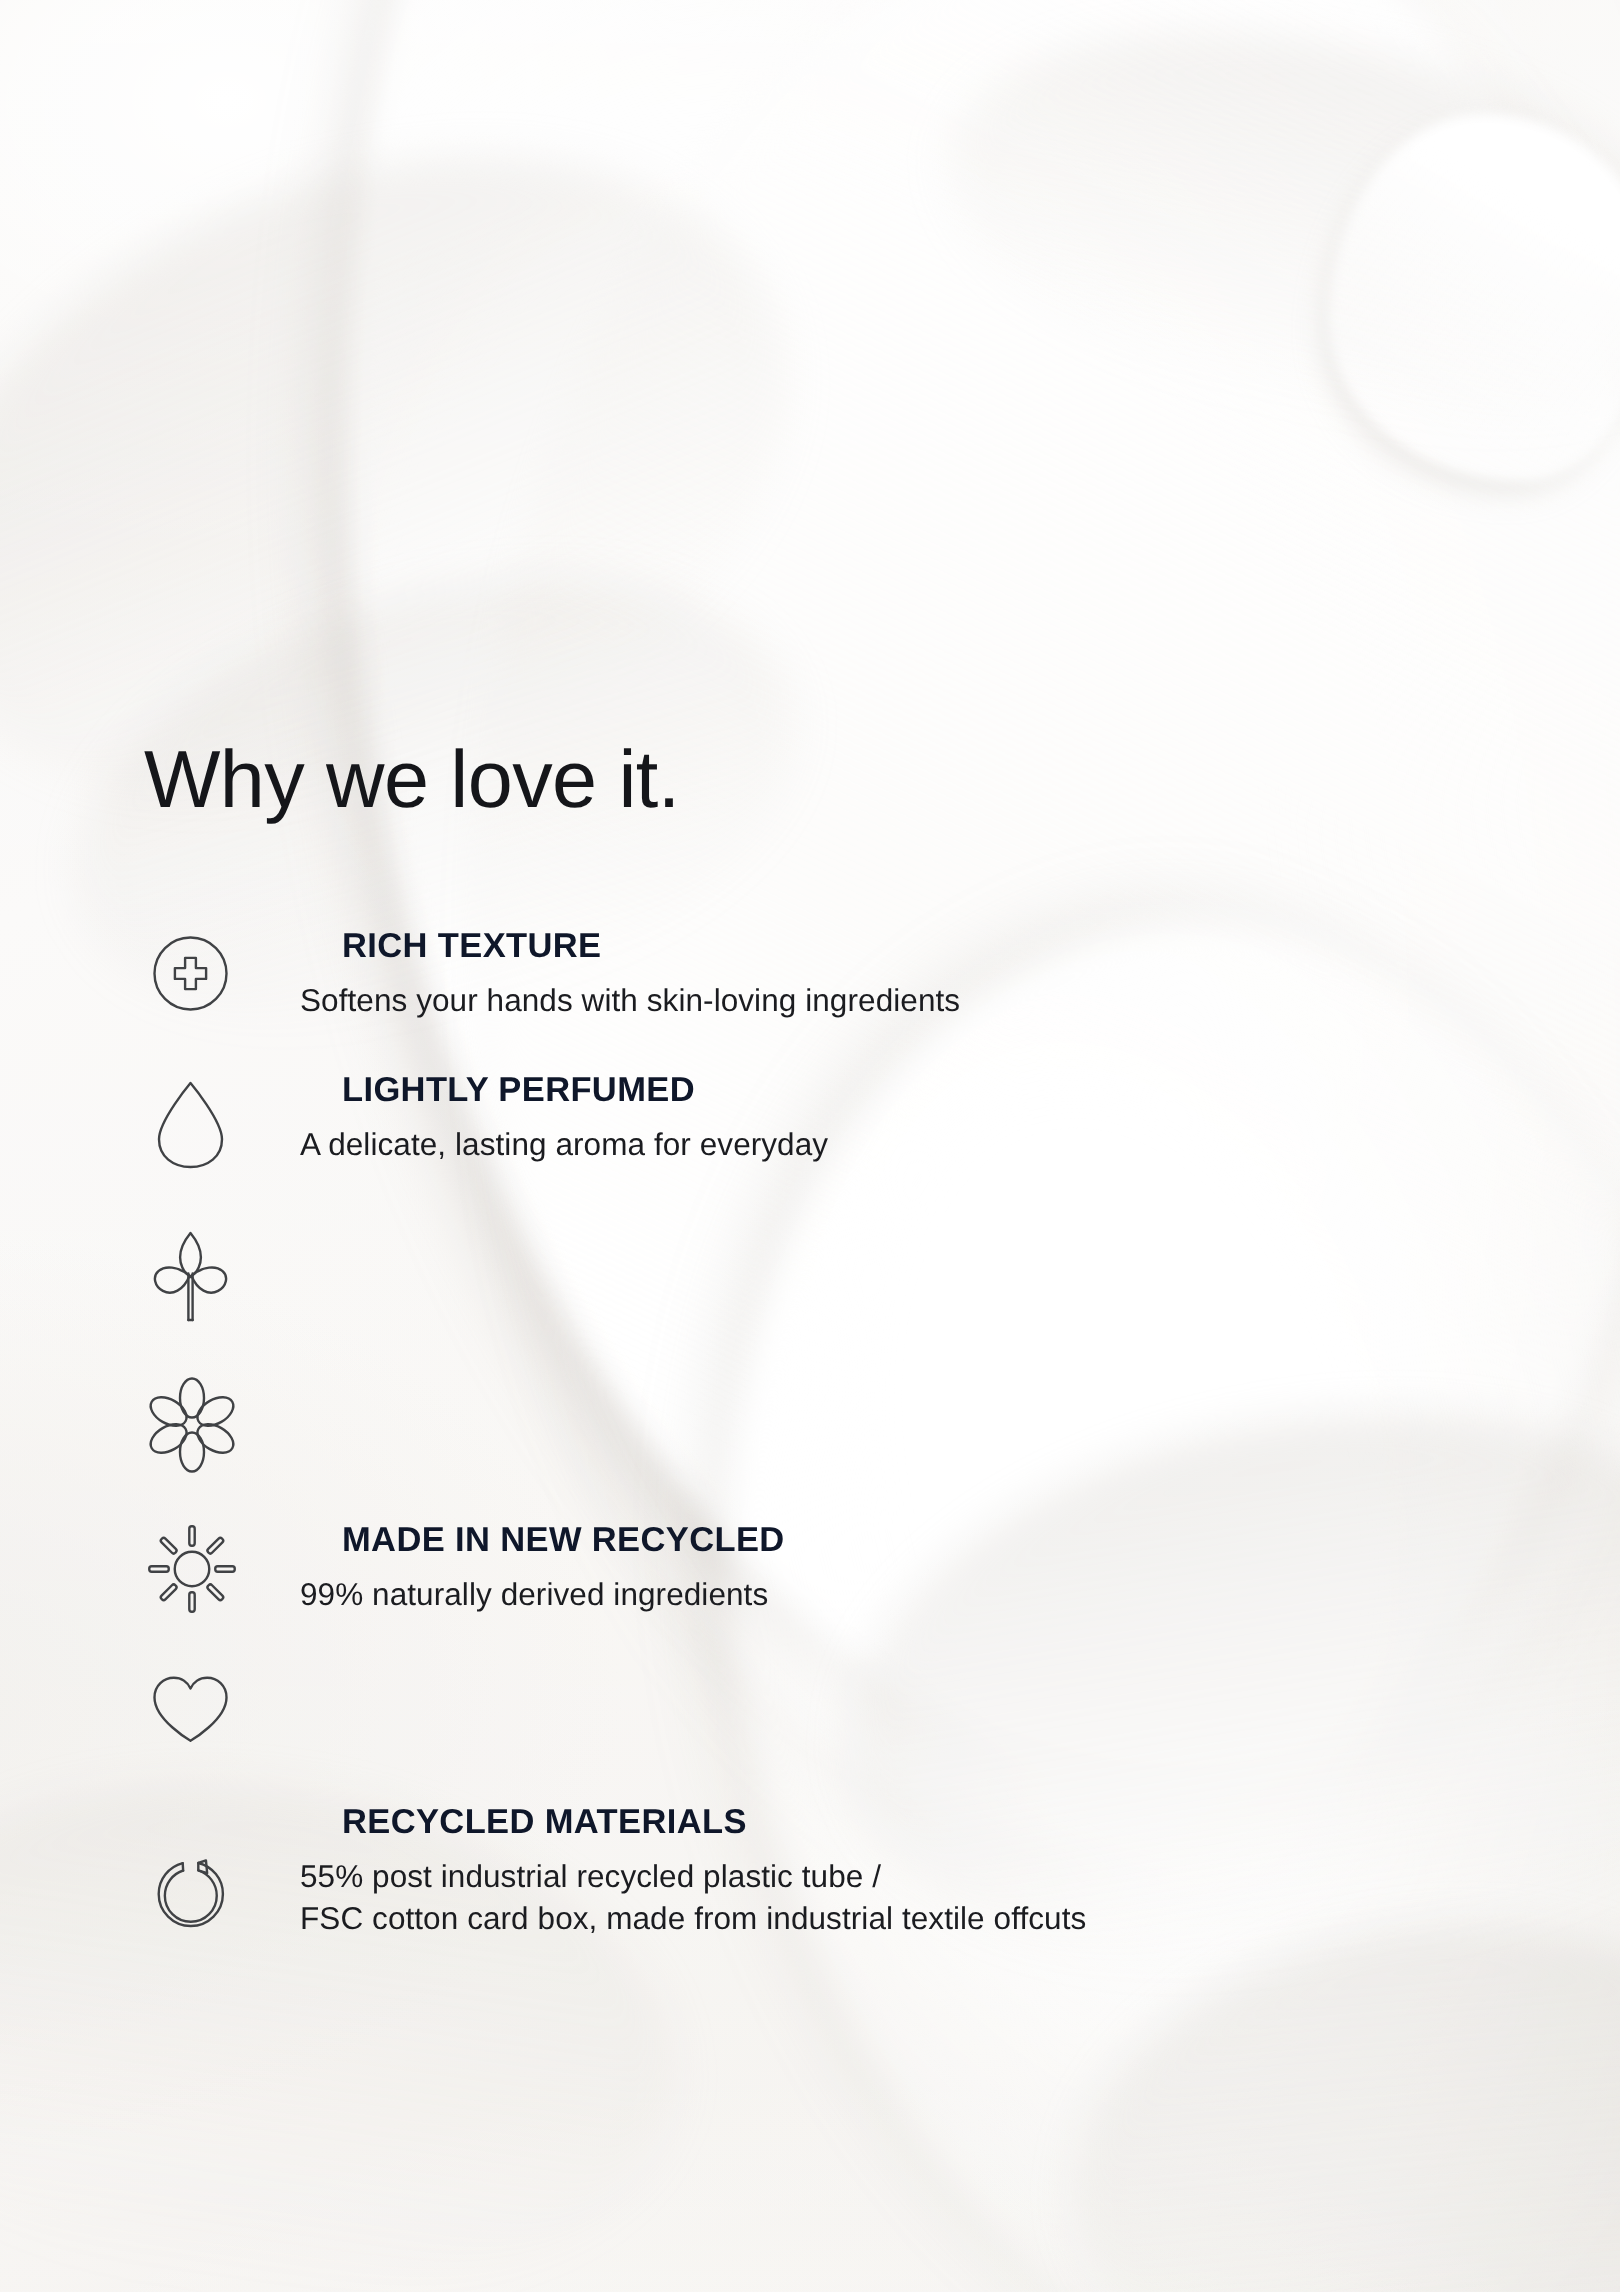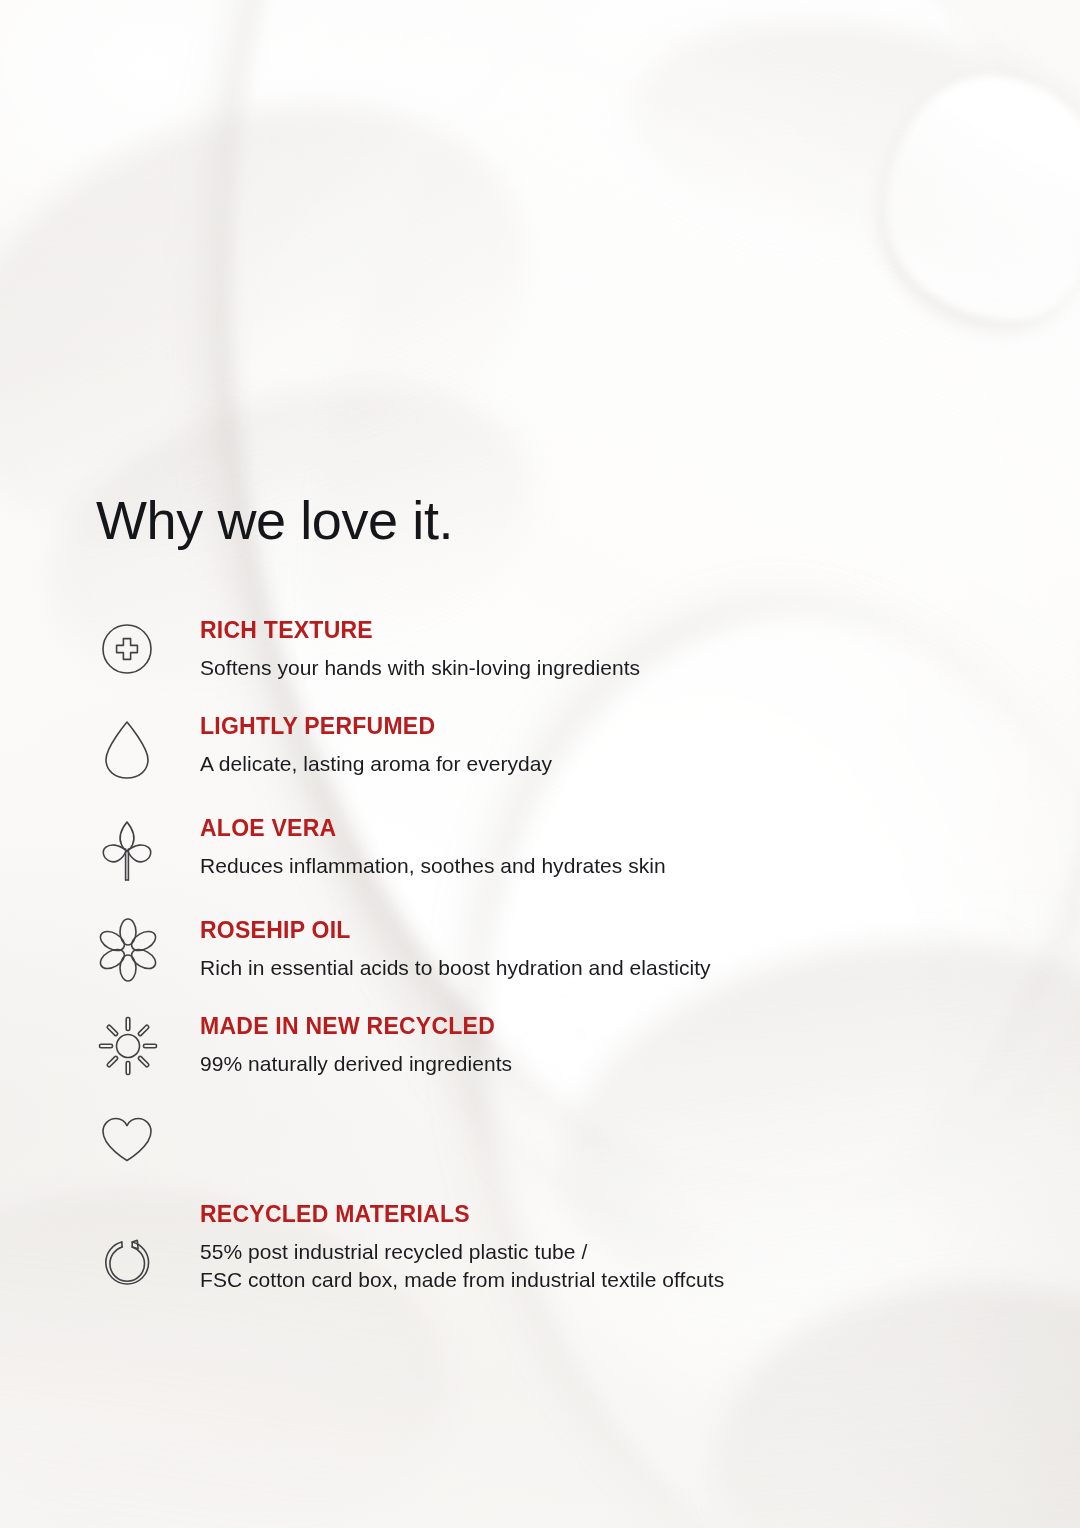--- a/index.html
+++ b/index.html
@@ -156,23 +156,24 @@
     padding-top:2px;
   }
   .icon-cell svg { display:block; }
 
   .text-cell { flex:1 1 auto; padding-top:0; }
 
   .feature-title {
     font-size:23px;
     font-weight:700;
     letter-spacing:0.25px;
-    color:#b91c1c;
+    color:#0f172a;
     line-height:1.25;
     margin-bottom:9px;
+    margin-left:28px;
   }
   .feature-row.no-desc .feature-title { margin-bottom:0; }
 
   .feature-desc {
     font-size:21px;
     font-weight:400;
     letter-spacing:0.05px;
     color:#1b1c20;
     line-height:1.34;
     white-space:pre-line;
@@ -238,24 +239,20 @@
           <path d="M30.4 34.5 C22.5 28 14 27.6 9.6 31.4 C5.6 34.9 6.9 41.6 12.6 44.6
                    C18.8 47.9 26.4 44.2 30.4 34.5 Z" stroke-linejoin="round"></path>
 
           <path d="M31.6 34.5 C39.5 28 48 27.6 52.4 31.4 C56.4 34.9 55.1 41.6 49.4 44.6
                    C43.2 47.9 35.6 44.2 31.6 34.5 Z" stroke-linejoin="round"></path>
 
           <path d="M29.6 33 L29.6 64 M32.4 33 L32.4 64" stroke-linecap="round"></path>
           <path d="M29.6 64 L32.4 64" stroke-linecap="round"></path>
         </svg>
       </div>
-      <div class="text-cell">
-        <div class="feature-title">ALOE VERA</div>
-        <div class="feature-desc">Reduces inflammation, soothes and hydrates skin</div>
-      </div>
     </li>
 
     <li class="feature-row">
       <div class="icon-cell">
         <svg width="64" height="64" viewBox="0 0 64 64" fill="none" stroke="#404245" stroke-width="1.6">
           <g transform="translate(32,32)">
             <g transform="rotate(0)">
               <ellipse cx="0" cy="-18" rx="8" ry="13"></ellipse>
             </g>
             <g transform="rotate(60)">
@@ -268,24 +265,20 @@
               <ellipse cx="0" cy="-18" rx="8" ry="13"></ellipse>
             </g>
             <g transform="rotate(240)">
               <ellipse cx="0" cy="-18" rx="8" ry="13"></ellipse>
             </g>
             <g transform="rotate(300)">
               <ellipse cx="0" cy="-18" rx="8" ry="13"></ellipse>
             </g>
           </g>
         </svg>
-      </div>
-      <div class="text-cell">
-        <div class="feature-title">ROSEHIP OIL</div>
-        <div class="feature-desc">Rich in essential acids to boost hydration and elasticity</div>
       </div>
     </li>
 
     <li class="feature-row">
       <div class="icon-cell">
         <svg width="64" height="64" viewBox="0 0 64 64" fill="none" stroke="#404245" stroke-width="1.6">
           <circle cx="32" cy="32" r="11.5"></circle>
           <g stroke-linejoin="round">
 
             <rect x="30.2" y="3.5" width="3.6" height="13" rx="1.6"></rect>

